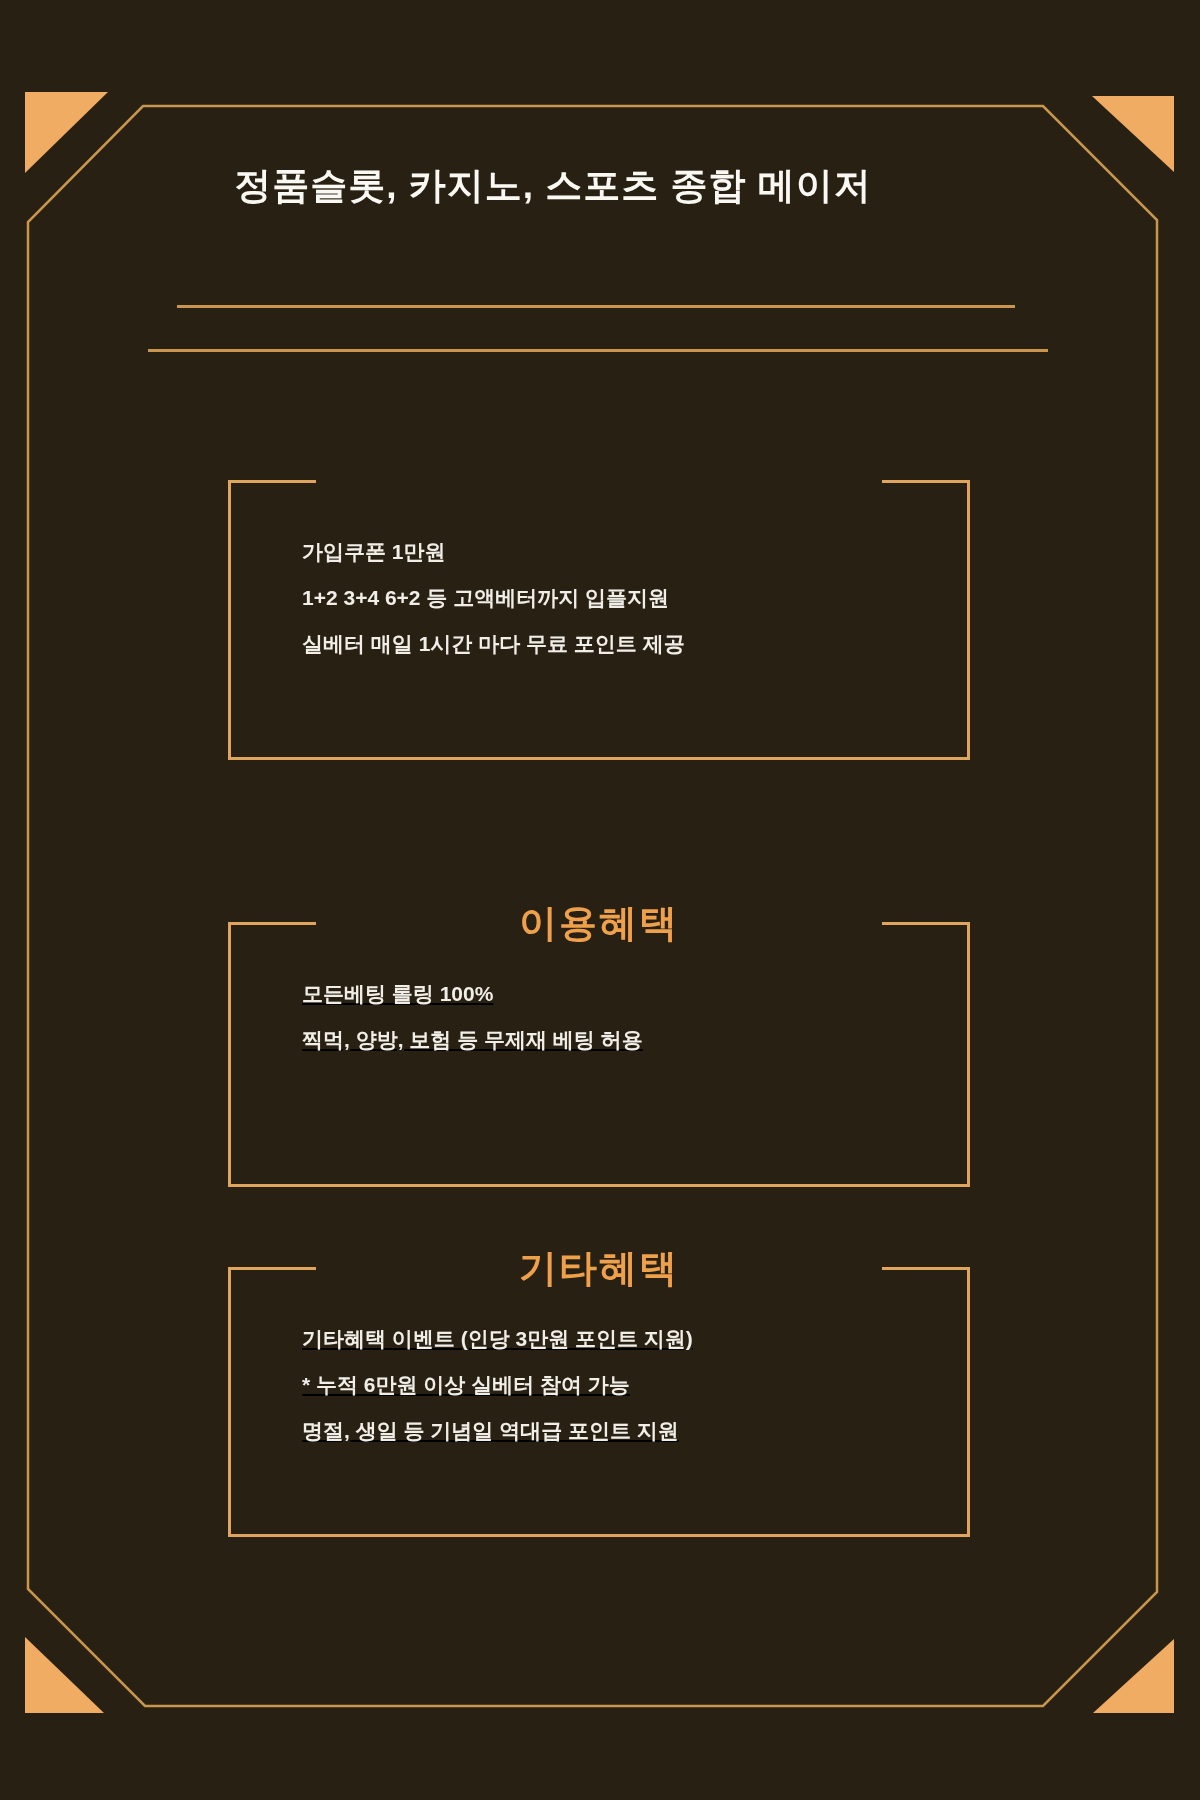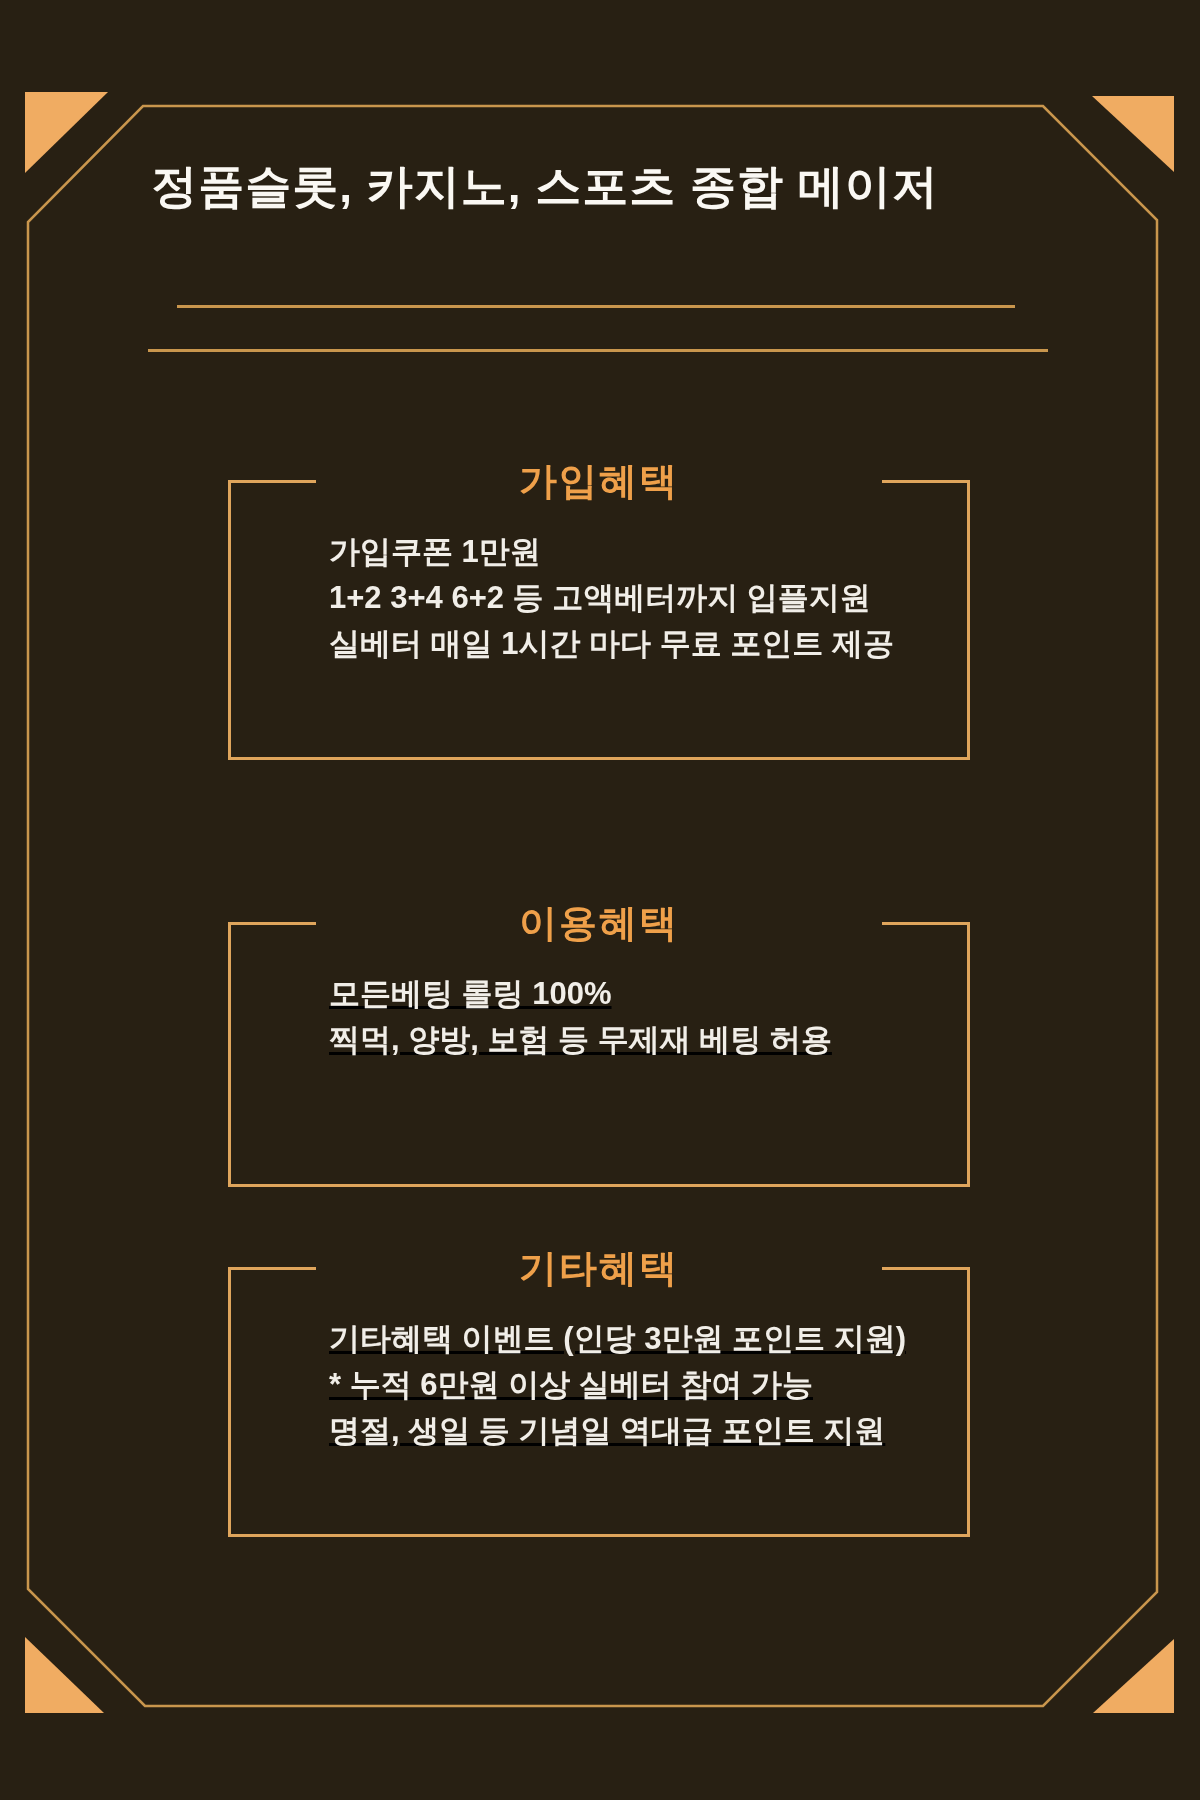--- a/index.html
+++ b/index.html
@@ -17,25 +17,25 @@
   }
   .frame-svg {
     position: absolute;
     left: 0; top: 0;
     width: 1200px;
     height: 1800px;
     pointer-events: none;
   }
   .main-title {
     position: absolute;
-    left: 4px;
+    left: 12px;
     top: 152px;
     width: 1082px;
     text-align: center;
-    font-size: 46px;
+    font-size: 37px;
     font-weight: 800;
     letter-spacing: 1px;
     color: var(--title-text, #faf8f3);
     line-height: 68px;
     white-space: nowrap;
   }
   .divider {
     position: absolute;
     height: 3px;
     background: var(--frame-line, #c9964d);
@@ -73,22 +73,22 @@
     width: 100%;
     text-align: center;
     font-size: 38px;
     font-weight: 800;
     letter-spacing: 2px;
     color: var(--section-title, #efa04a);
     line-height: 44px;
     white-space: nowrap;
   }
   .section-body {
-    padding: 46px 20px 0 98px;
-    font-size: 31px;
+    padding: 46px 20px 0 71px;
+    font-size: 21px;
     font-weight: 600;
     line-height: 46px;
     color: var(--body-text, #f1eee8);
   }
   .benefit-line {
     white-space: nowrap;
   }
 </style>
 </head>
 <body>
@@ -104,21 +104,20 @@
   </svg>
 
   <div class="main-title">정품슬롯, 카지노, 스포츠 종합 메이저</div>
 
   <div class="divider upper"></div>
   <div class="divider lower"></div>
 
   <div class="section s1">
     <div class="top-seg left"></div>
     <div class="top-seg right"></div>
-    <div class="section-title">가입혜택</div>
     <div class="section-body">
       <div class="benefit-line">가입쿠폰 1만원</div>
       <div class="benefit-line">1+2 3+4 6+2 등 고액베터까지 입플지원</div>
       <div class="benefit-line">실베터 매일 1시간 마다 무료 포인트 제공</div>
     </div>
   </div>
 
   <div class="section s2">
     <div class="top-seg left"></div>
     <div class="top-seg right"></div>

